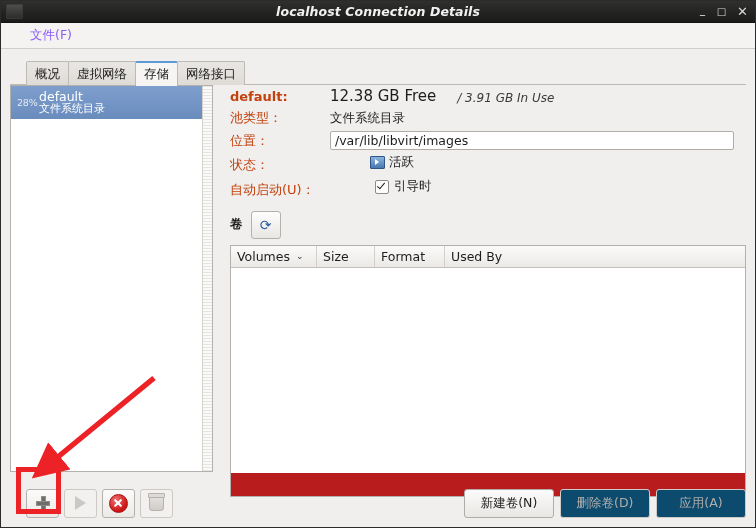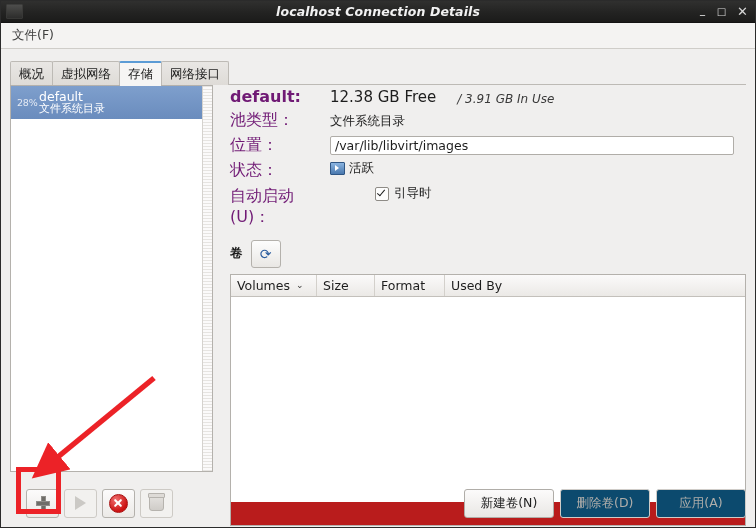--- a/index.html
+++ b/index.html
@@ -55,30 +55,30 @@
   .wb-close { font-size: 13px; font-weight: bold; }
 
   
   .menubar {
     height: 25px;
     background: #f4f3f2;
     border-bottom: 1px solid #cfcdc9;
     display: flex; align-items: center;
   }
   .menu-item {
-    font-size: 12.5px; color: #404040;
-    padding: 2px 7px; margin-left: 4px;
+    font-size: 12.5px; color: #8b5cf6;
+    padding: 2px 7px; margin-left: 22px;
   }
 
   
   .tabstrip {
     position: relative;
     height: 27px;
     margin: 9px 0 0 0;
-    padding-left: 9px;
+    padding-left: 25px;
     display: flex; align-items: flex-end;
   }
   .tabstrip:after {
     content: ""; position: absolute;
     left: 9px; right: 9px; bottom: 0;
     height: 1px; background: #bdbab5;
   }
   .tab {
     position: relative;
     font-size: 12.5px; color: #1d1d1d;
@@ -152,41 +152,41 @@
   
   .detail {
     flex: 1 1 auto;
     padding-left: 17px;
     padding-top: 2px;
     box-sizing: border-box;
   }
   .kv { display: flex; align-items: baseline; margin-bottom: 4px; }
   .kv .k {
     width: 100px; flex: 0 0 auto;
-    font-size: 16px; color: #701a75;
+    font-size: 13px; color: #c2410c;
   }
   .kv .k.bold { font-weight: bold; }
   .kv .v { font-size: 12.5px; color: #1d1d1d; }
   .free-line { display: flex; align-items: flex-end; gap: 21px; }
   .free-big { font-size: 15px; color: #1d1d1d; }
   .free-it { font-size: 12px; font-style: italic; color: #3a3a3a; }
 
   .path-input {
     width: 404px;
     height: 19px;
     box-sizing: border-box;
     border: 1px solid #b0ada8;
     background: #ffffff;
     font-size: 12.5px;
     color: #1d1d1d;
     padding: 0 4px;
     font-family: "DejaVu Sans", "Liberation Sans", sans-serif;
     border-radius: 2px;
   }
-  .state-row { display: flex; align-items: center; gap: 4px; }
+  .state-row { display: flex; align-items: center; gap: 4px; margin-left: 40px; }
   .state-icon {
     width: 13px; height: 11px;
     background: linear-gradient(to bottom, #8ab4e0, #4a78ae);
     border: 1px solid #2f5684;
     border-radius: 1px;
     position: relative;
   }
   .state-icon:after {
     content: ""; position: absolute;
     left: 4px; top: 2px;

